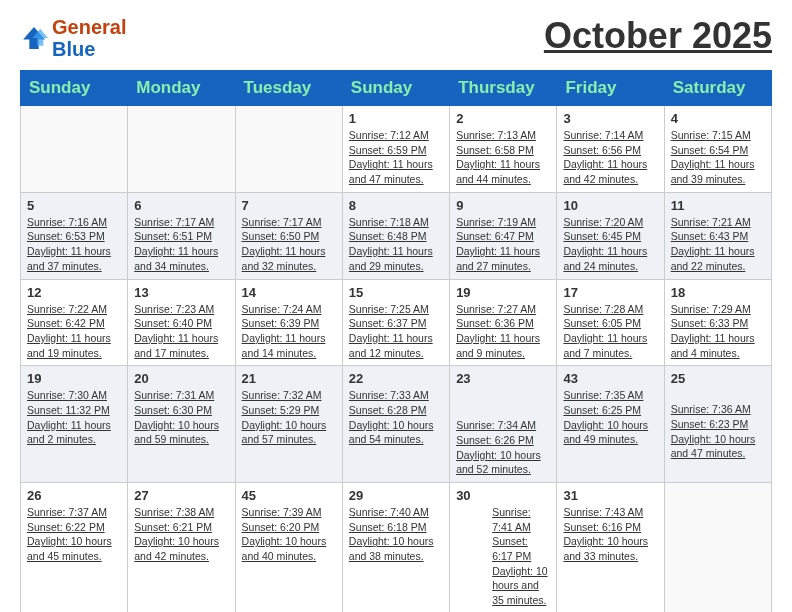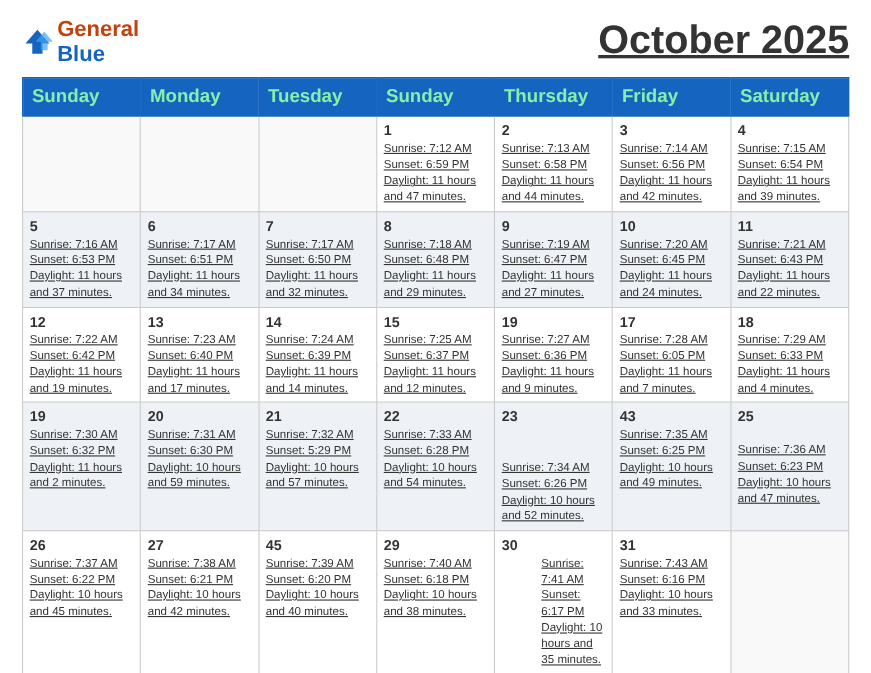--- a/index.html
+++ b/index.html
@@ -239,21 +239,21 @@
             <div class="day-number">18</div>
             <div class="day-info" style="white-space: pre-line;">Sunrise: 7:29 AM
 Sunset: 6:33 PM
 Daylight: 11 hours and 4 minutes.</div>
           </td>
         </tr>
         <tr class="alt-row">
           <td>
             <div class="day-number">19</div>
             <div class="day-info" style="white-space: pre-line;">Sunrise: 7:30 AM
-Sunset: 6:32 PM
+Sunset: 11:32 PM
 Daylight: 11 hours and 2 minutes.</div>
           </td>
           <td>
             <div class="day-number">20</div>
             <div class="day-info" style="white-space: pre-line;">Sunrise: 7:31 AM
 Sunset: 6:30 PM
 Daylight: 10 hours and 59 minutes.</div>
           </td>
           <td>
             <div class="day-number">21</div>

